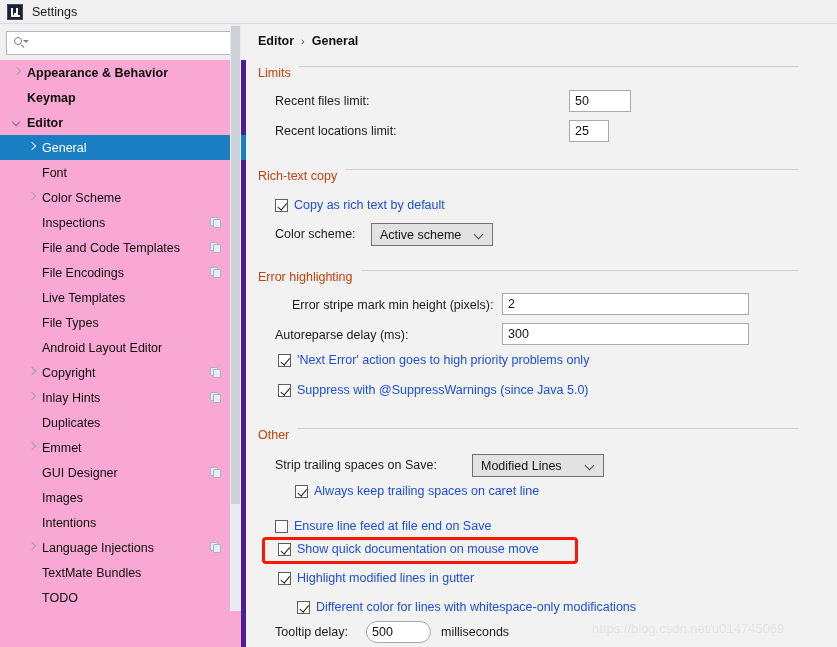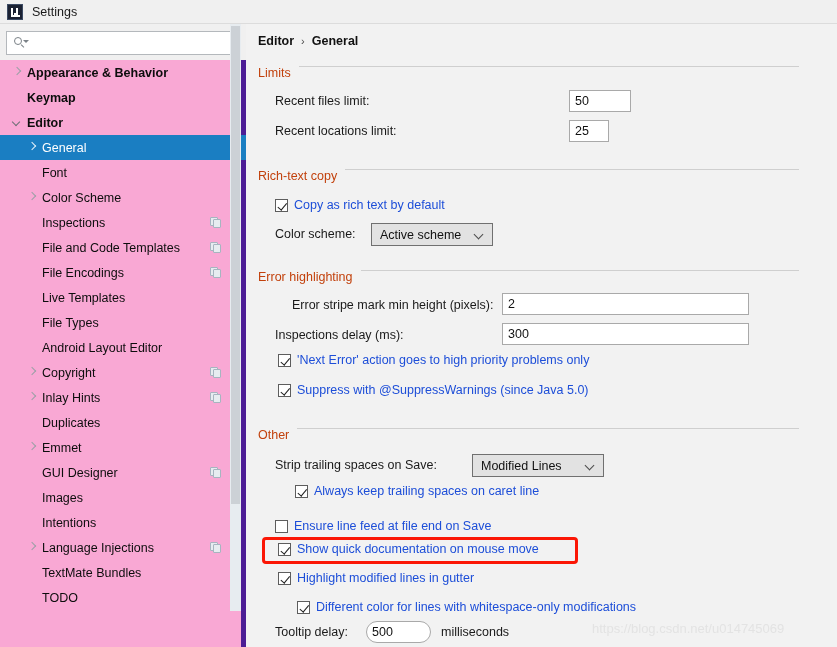--- a/index.html
+++ b/index.html
@@ -456,21 +456,21 @@
         <span class="gline"></span>
       </div>
     </div>
 
     <div class="row" style="left:12px; top:274px;margin-left:33px;">
       <span class="rlabel">Error stripe mark min height (pixels):</span>
     </div>
     <input class="tf" style="position: absolute; left: 255px; top: 269px; width: 247px;" value="2">
 
     <div class="row" style="left:28px; top:304px;">
-      <span class="rlabel">Inspections delay (ms):</span>
+      <span class="rlabel">Autoreparse delay (ms):</span>
     </div>
     <input class="tf" style="position: absolute; left: 255px; top: 299px; width: 247px;" value="300">
 
     <div class="row cb-wrap" style="left:31px; top:329px;">
       <span class="cbox checked"></span>
       <span class="cb-label">'Next Error' action goes to high priority problems only</span>
     </div>
 
     <div class="row cb-wrap" style="left:31px; top:359px;">
       <span class="cbox checked"></span>

